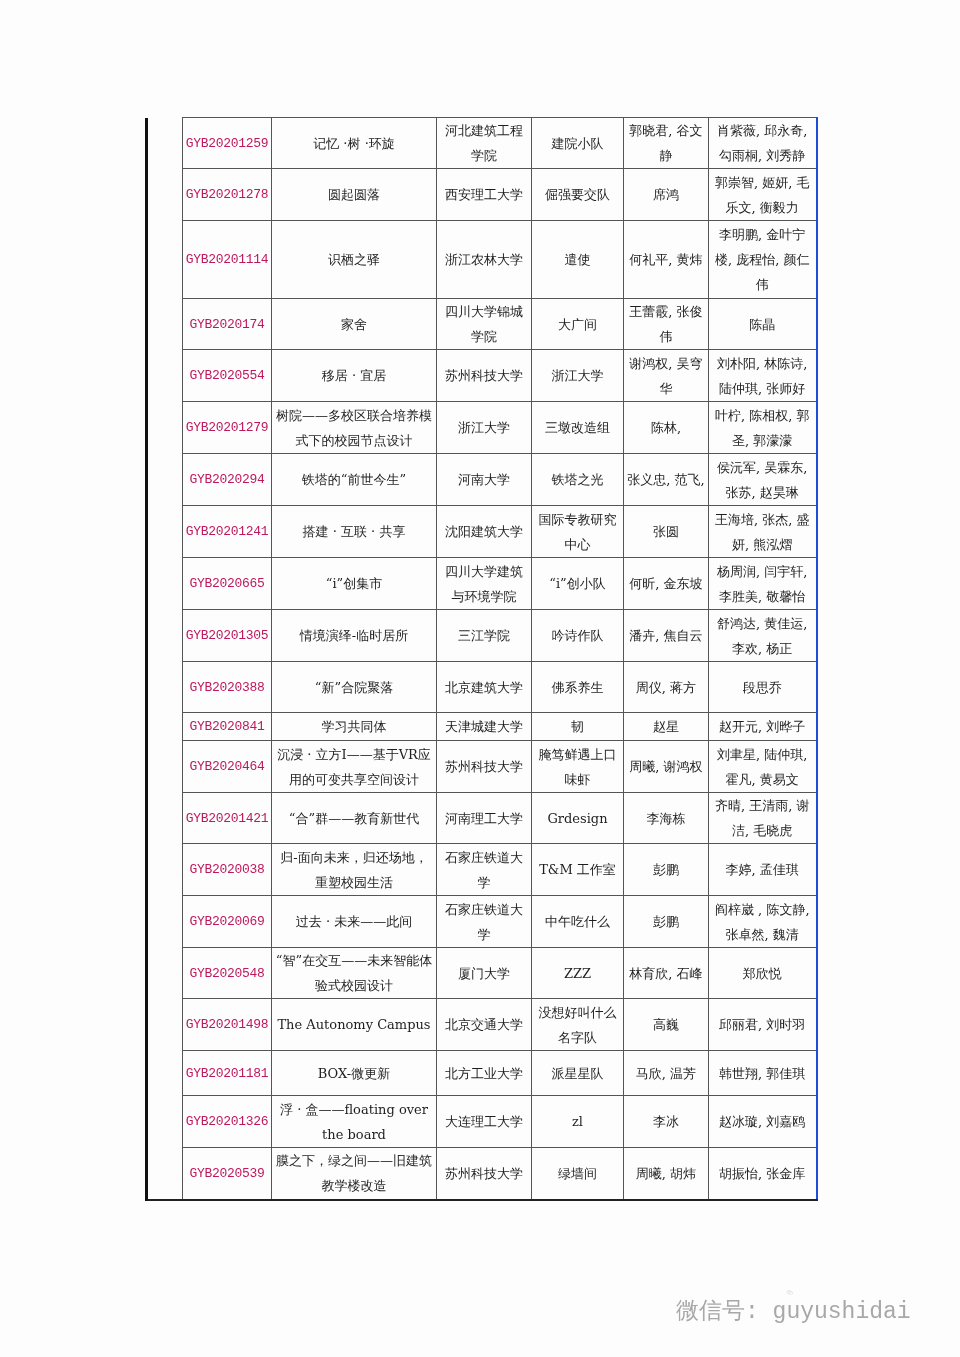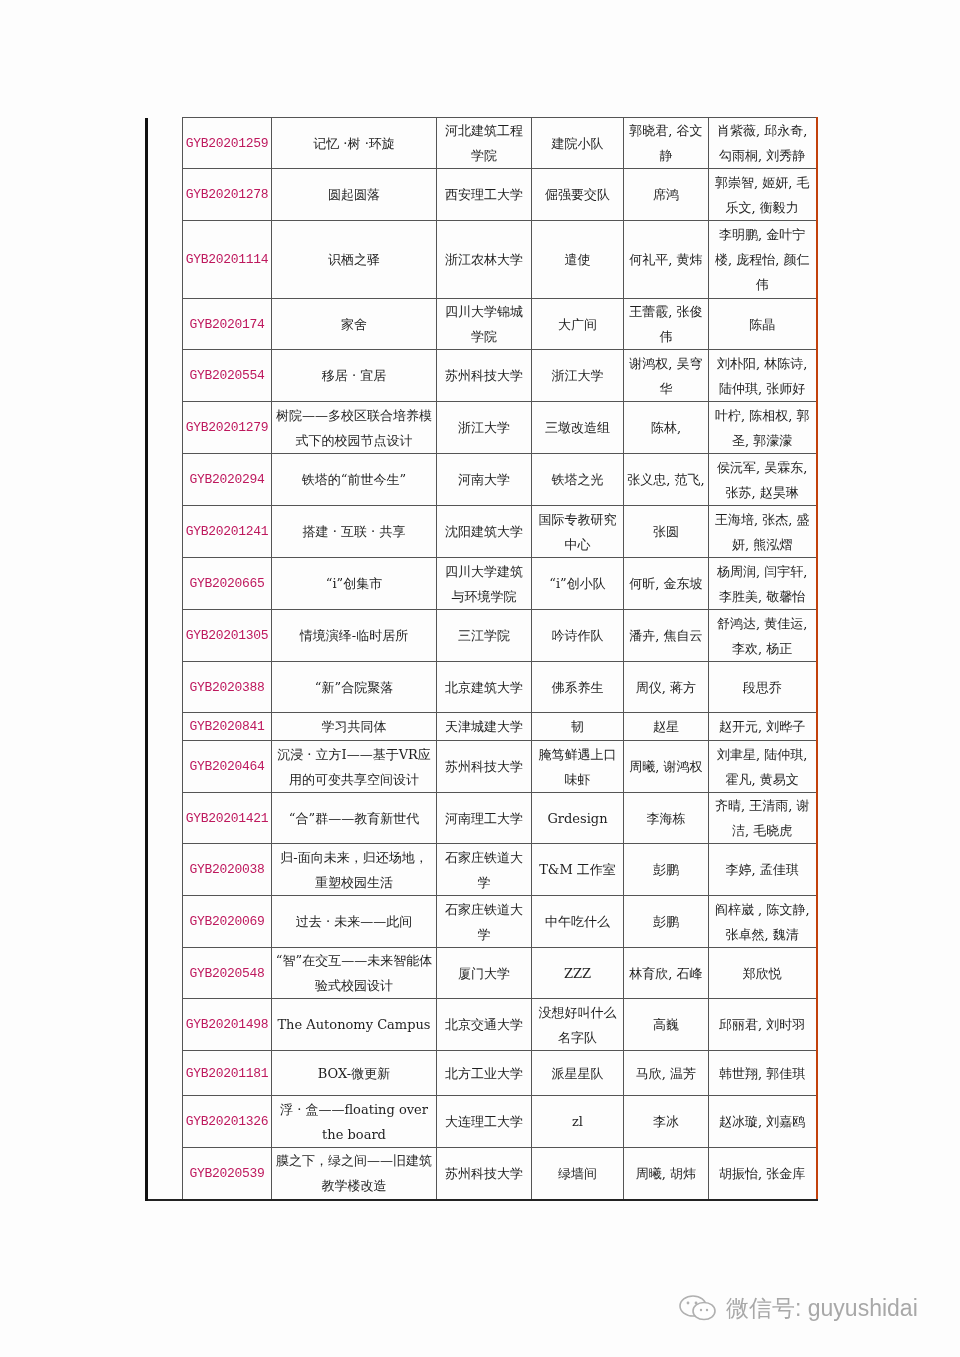--- a/index.html
+++ b/index.html
@@ -5,24 +5,24 @@
   html, body { margin:0; padding:0; }
   body { width:960px; height:1357px; background:#ffffff; position:relative; overflow:hidden;
          font-family:"DejaVu Serif","Liberation Serif",serif; color:#1e1e1e; }
   .page { position:absolute; left:0; top:0; width:960px; height:1357px; background:#fdfdfd; }
   table.roster { position:absolute; left:145px; top:117px; border-collapse:collapse; table-layout:fixed;
          border-left:3px solid #111; }
   table.roster td { border:1px solid #555; padding:0 2px; text-align:center; vertical-align:middle;
          font-size:13px; line-height:25px; overflow:hidden; }
   table.roster td.blank { border-left:none; border-top:none; border-bottom:none; }
   table.roster tr:last-child td { border-bottom:2px solid #222; }
-  table.roster td.last { border-right:2px solid #c2410c; }
+  table.roster td.last { border-right:2px solid #1d4ed8; }
   td.code { font-family:"Liberation Mono","DejaVu Sans Mono",monospace; font-size:12.5px; letter-spacing:-0.3px; color:#be185d; }
   .watermark { position:absolute; left:676px; top:1290px; height:36px; display:flex; align-items:center;
-         color:#a8a8a8; font-family:Liberation Sans, sans-serif; font-size:23px; }
+         color:#a8a8a8; font-family:Liberation Mono, monospace; font-size:23px;flex-direction:column; }
   .watermark svg { margin-right:6px; }
 </style>
 </head>
 <body>
 
 <div class="page">
   <table class="roster">
     <colgroup>
       <col style="width:36px">
       <col style="width:89px">

